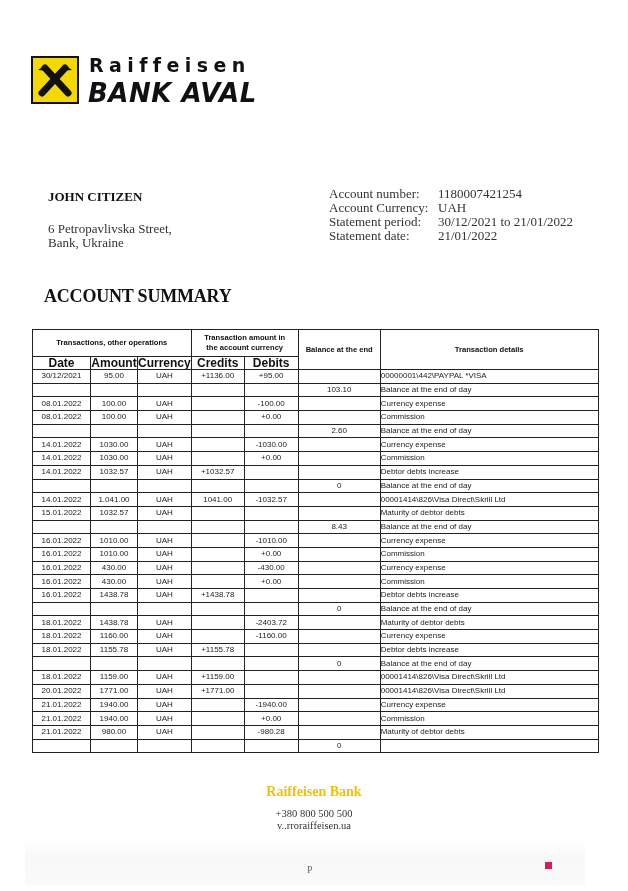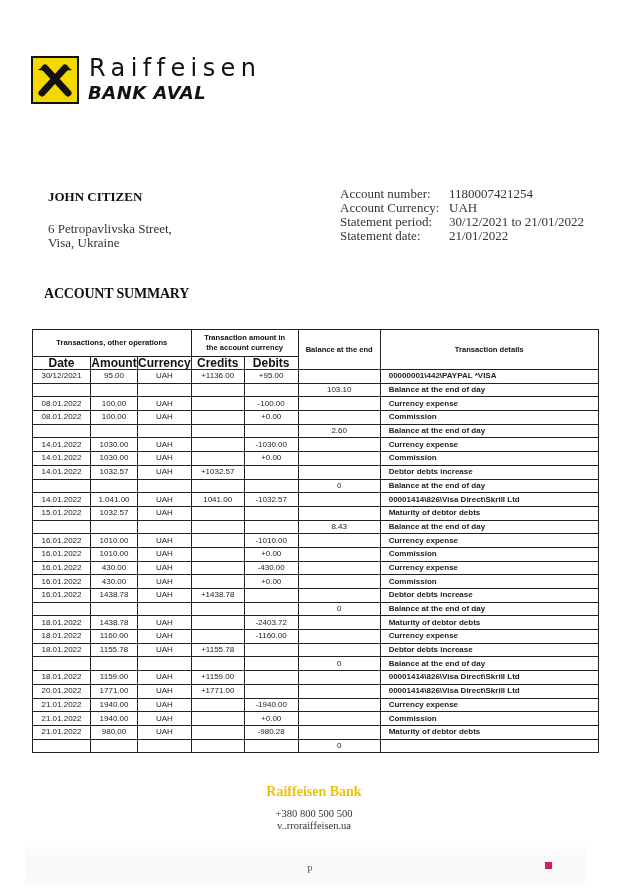--- a/index.html
+++ b/index.html
@@ -1,38 +1,38 @@
 <!DOCTYPE html>
 <html><head>
 <meta charset="utf-8">
 <style>
   html, body { margin:0; padding:0; background:#fff; }
   body { width:628px; height:891px; position:relative; overflow:hidden; font-family:"Liberation Sans", sans-serif; color:#111; }
   .logo { position:absolute; left:31px; top:56px; width:240px; height:52px; }
   .logo-box { position:absolute; left:0; top:0; width:48px; height:48px; background:#f5d800; border:2px solid #111; box-sizing:border-box; }
   .logo-box svg { position:absolute; left:2px; top:2px; }
-  .logo-line1 { position:absolute; left:58px; top:-2px; font-family:"DejaVu Sans", sans-serif; font-weight:normal; font-size:24px; letter-spacing:5.4px; color:#111; }
-  .logo-line2 { position:absolute; left:57px; top:22px; font-family:"DejaVu Sans", sans-serif; font-weight:bold; font-style:italic; font-size:18px; letter-spacing:0.5px; color:#111; line-height:30px; }
+  .logo-line1 { position:absolute; left:58px; top:-2px; font-family:"DejaVu Sans", sans-serif; font-weight:bold; font-size:19px; letter-spacing:5.4px; color:#111; }
+  .logo-line2 { position:absolute; left:57px; top:22px; font-family:"DejaVu Sans", sans-serif; font-weight:bold; font-style:italic; font-size:26px; letter-spacing:0.5px; color:#111; line-height:30px; }
 
   .serif { font-family:"Liberation Serif", "DejaVu Serif", serif; }
   .holder { position:absolute; left:48px; top:190px; font-size:13px; line-height:14px; color:#333; }
   .holder .name { font-weight:bold; color:#111; font-size:13px; margin-bottom:18px; }
-  .acct { position:absolute; left:340px; top:187px; font-size:13px; line-height:14px; color:#333; }
+  .acct { position:absolute; left:329px; top:187px; font-size:13px; line-height:14px; color:#333; }
   .acct .row { display:flex; }
   .acct .lbl { width:109px; }
 
-  .summary-title { position:absolute; left:44px; top:286px; font-family:"Liberation Serif", serif; font-weight:bold; font-size:14px; letter-spacing:-0.2px; color:#111; }
+  .summary-title { position:absolute; left:44px; top:286px; font-family:"Liberation Serif", serif; font-weight:bold; font-size:18px; letter-spacing:-0.2px; color:#111; }
 
   table.stmt { position:absolute; left:32px; top:313px; border-collapse:collapse; font-size:8px; table-layout:fixed;margin-top:16px; }
   table.stmt td, table.stmt th { border:1px solid #222; padding:0; height:12.7px; line-height:12px; white-space:nowrap; overflow:hidden; }
   table.stmt th { font-weight:bold; text-align:center; font-size:7.6px; }
   table.stmt th.h1 { height:26px; line-height:10px; }
   table.stmt th.h2 { font-size:12px; height:12px; }
   table.stmt td { text-align:center; color:#222; }
-  table.stmt td.det { text-align:left; padding-left:8px;font-weight:bold; }
+  table.stmt td.det { text-align:left; padding-left:0; }
 
   .footer { position:absolute; left:0; width:628px; top:784px; text-align:center; font-family:"Liberation Serif", serif; color:#333; font-size:10.5px; line-height:12px; }
   .footer .bank { color:#f2c200; font-weight:bold; font-size:14px; margin-bottom:8px; line-height:16px; }
   .fade { position:absolute; left:25px; top:840px; width:560px; height:45px; background:linear-gradient(#ffffff00,#f7f7f7 40%, #fafafa); opacity:0.9; }
   .footer-p { position:absolute; left:307px; top:864px; font-family:"Liberation Serif", serif; font-size:10px; color:#666; }
   .pink { position:absolute; left:545px; top:862px; width:7px; height:7px; background:#d81b60; }
 </style>
 </head>
 <body>
 
@@ -45,21 +45,21 @@
       <path d="M37 10 L30 5 L27 11 Z" fill="#111"></path>
     </svg>
   </div>
   <div class="logo-line1">Raiffeisen</div>
   <div class="logo-line2">BANK AVAL</div>
 </div>
 
 <div class="holder serif">
   <div class="name">JOHN CITIZEN</div>
   <div>6 Petropavlivska Street,</div>
-  <div>Visa, Ukraine</div>
+  <div>Bank, Ukraine</div>
 </div>
 
 <div class="acct serif">
   <div class="row">
     <span class="lbl">Account number:</span>
     <span>1180007421254</span>
   </div>
   <div class="row">
     <span class="lbl">Account Currency:</span>
     <span>UAH</span>

